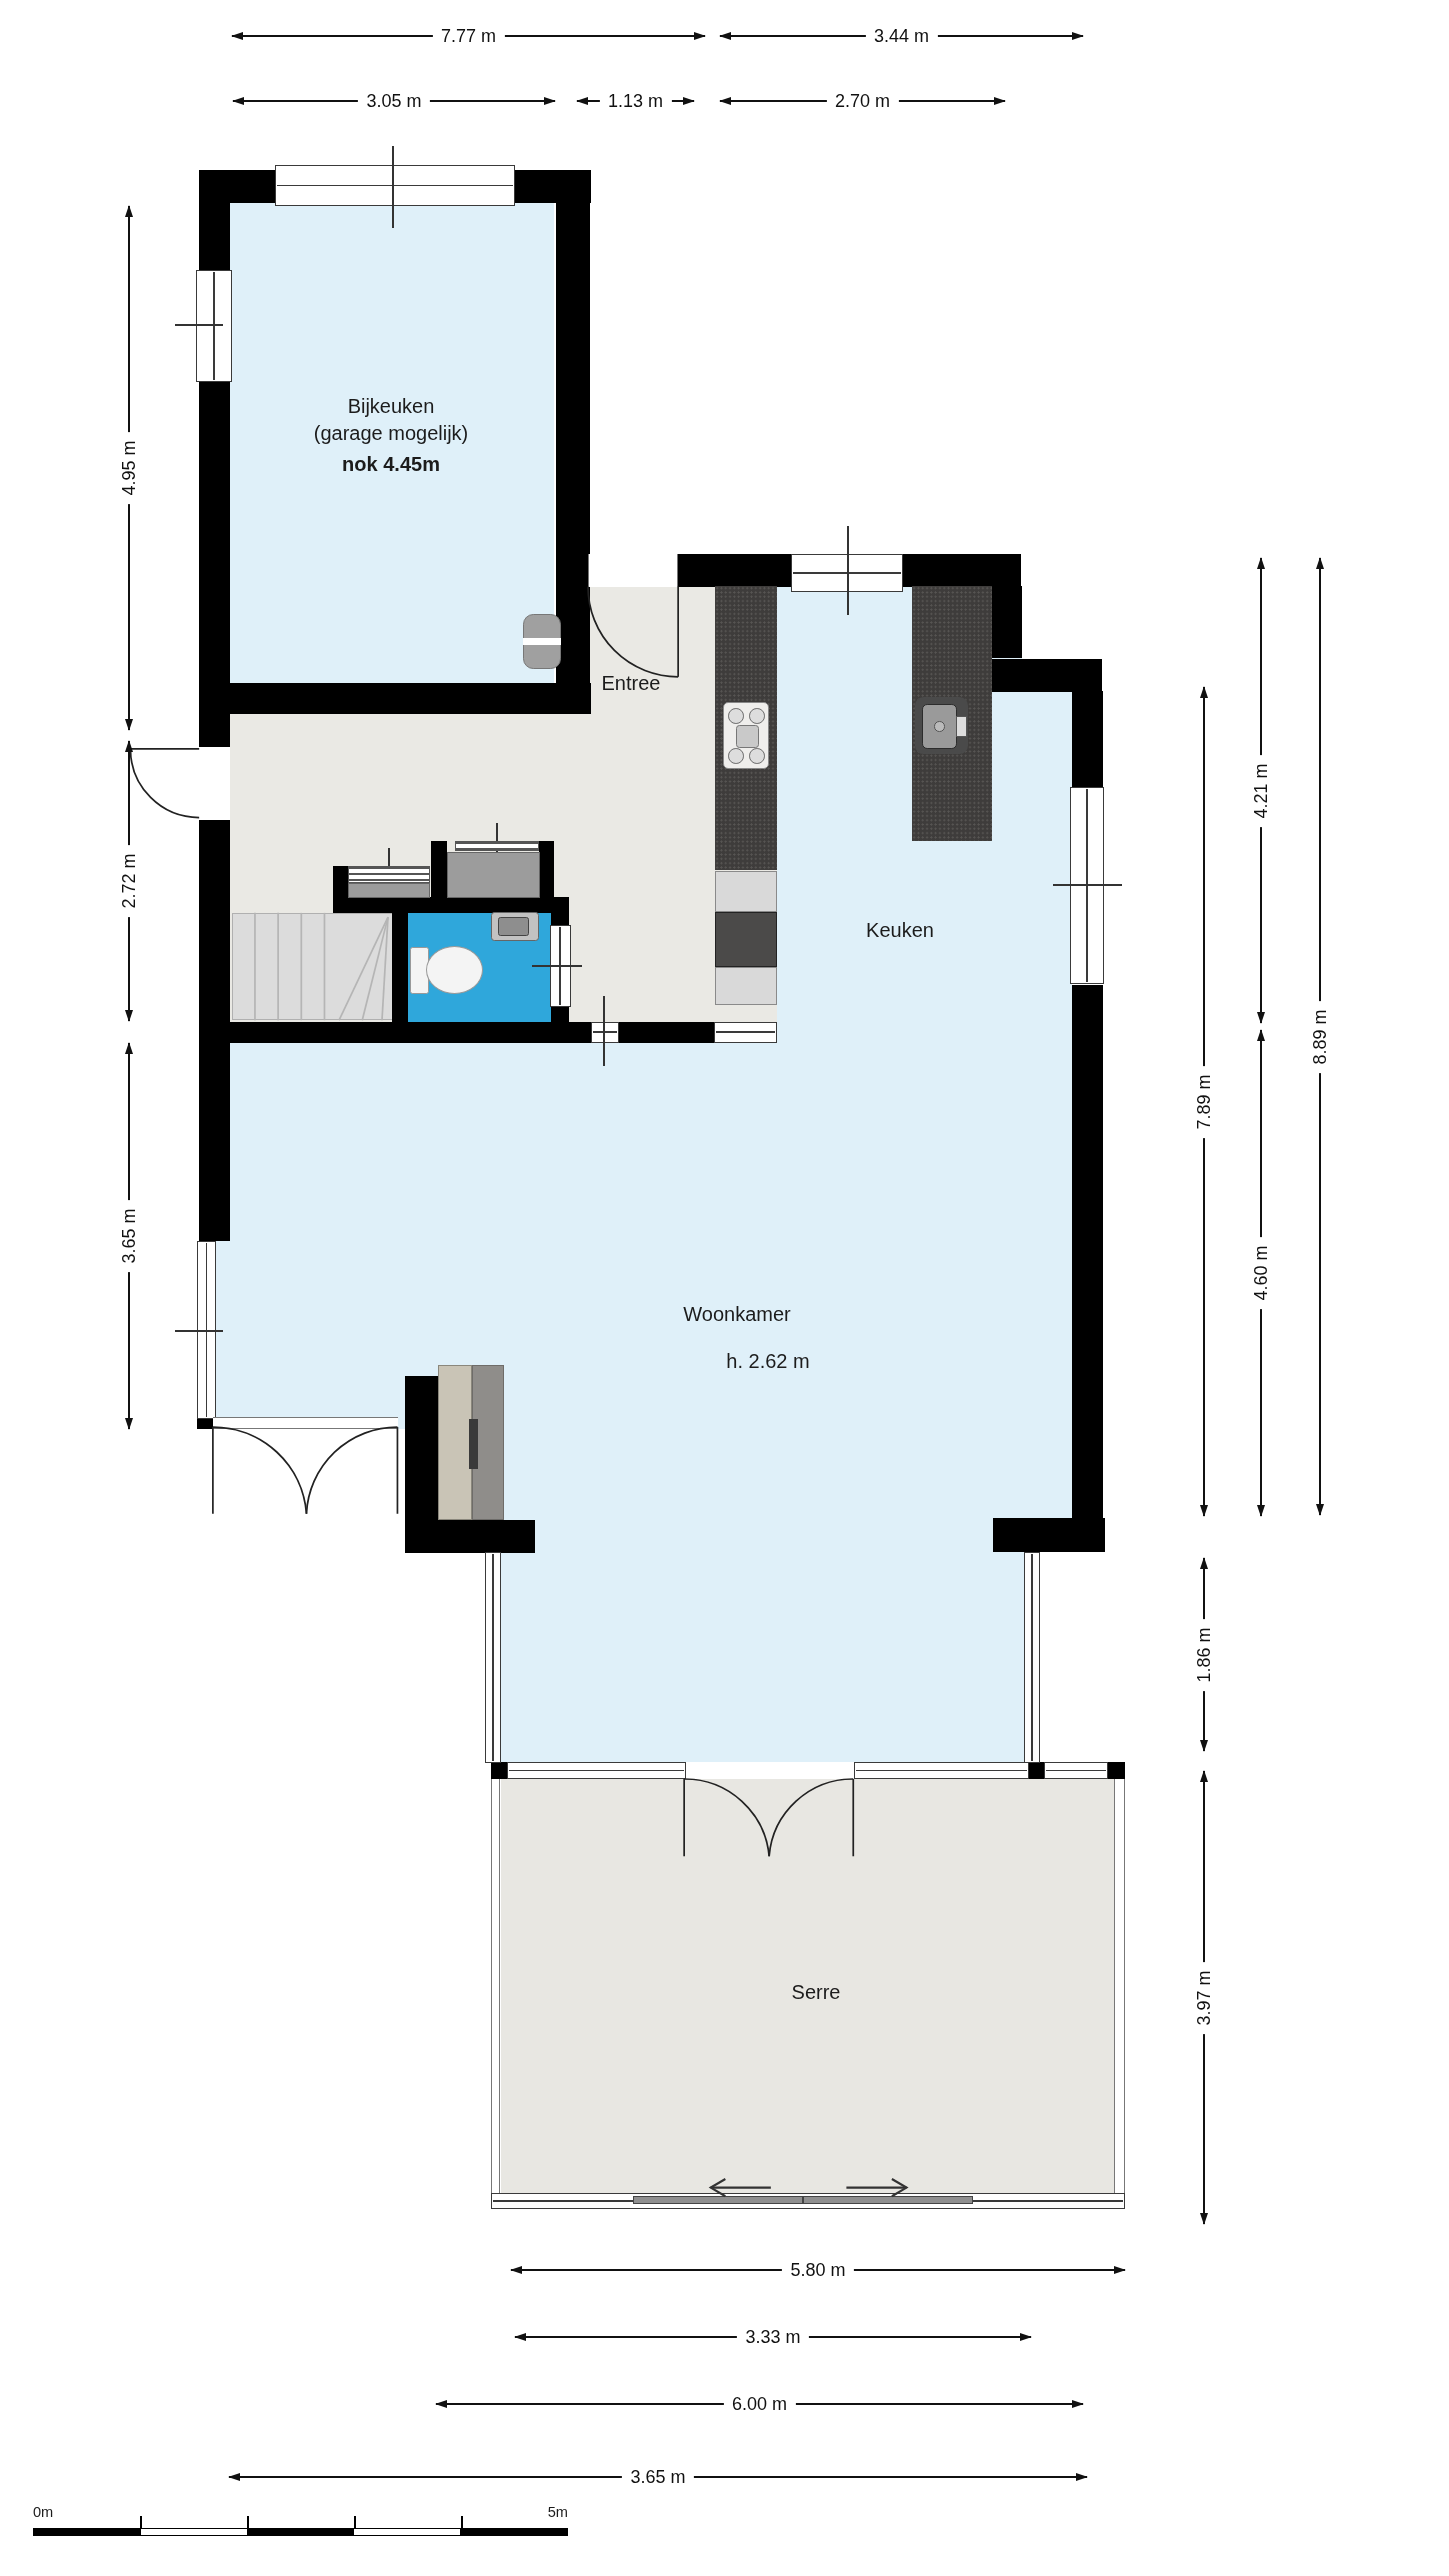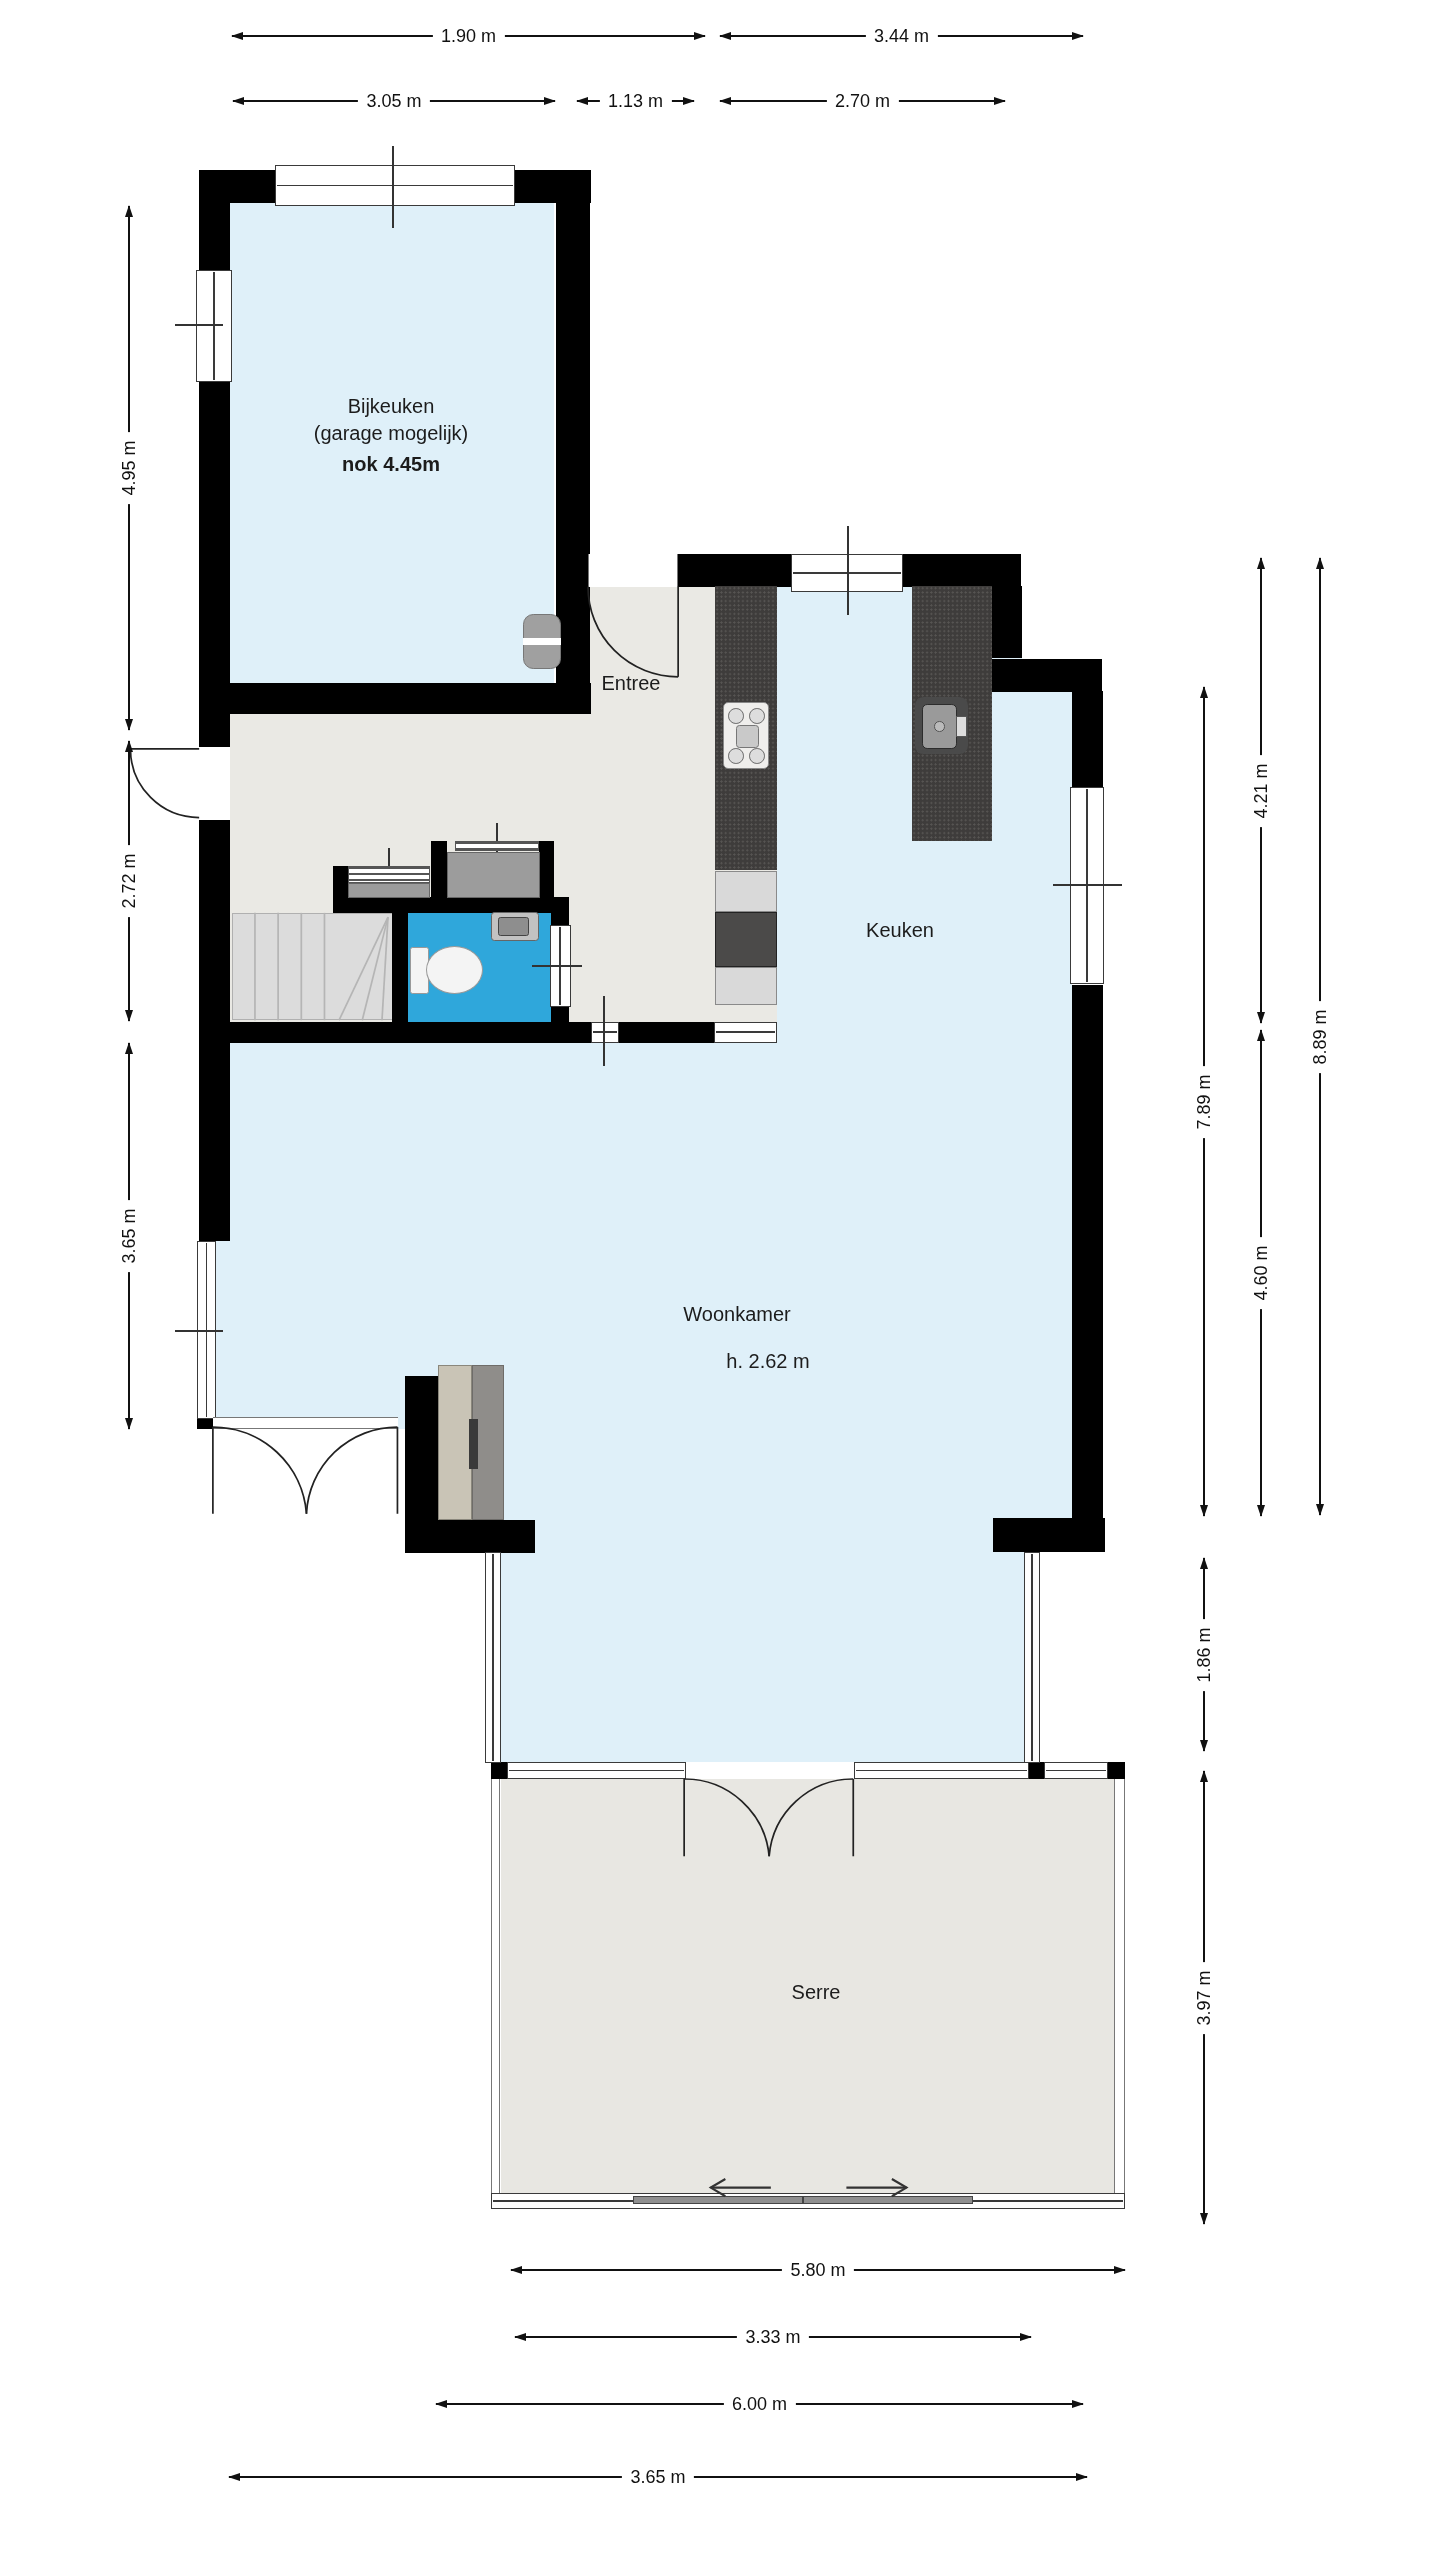--- a/index.html
+++ b/index.html
@@ -203,21 +203,21 @@
 
     <g stroke="#333" stroke-width="2.5" fill="none">
       <line x1="898" y1="2548" x2="828" y2="2548"></line>
       <polyline points="845,2538 828,2548 845,2558"></polyline>
       <line x1="986" y1="2548" x2="1056" y2="2548"></line>
       <polyline points="1039,2538 1056,2548 1039,2558"></polyline>
     </g>
   </svg>
 
   <div class="dim h" style="left:232px;top:35px;width:473px;">
-      <span class="lbl">1.90 m</span>
+      <span class="lbl">7.77 m</span>
     </div>
   <div class="dim h" style="left:720px;top:35px;width:363px;">
       <span class="lbl">3.44 m</span>
     </div>
   <div class="dim h" style="left:233px;top:100px;width:322px;text-align:right;">
       <span class="lbl">3.05 m</span>
     </div>
   <div class="dim h" style="left:577px;top:100px;width:117px;">
       <span class="lbl">1.13 m</span>
     </div>
@@ -271,15 +271,30 @@
     <div>Bijkeuken</div>
     <div>(garage mogelijk)</div>
   </div>
   <div class="room-label" style="left:391px;top:464px;font-weight:bold;">nok 4.45m</div>
   <div class="room-label" style="left:631px;top:683px;">Entree</div>
   <div class="room-label" style="left:900px;top:930px;">Keuken</div>
   <div class="room-label" style="left:737px;top:1314px;">Woonkamer</div>
   <div class="room-label" style="left:736px;top:1361px;margin-left:32px;">h. 2.62 m</div>
   <div class="room-label" style="left:816px;top:1992px;">Serre</div>
 
+  <div class="scalebar">
+    <span class="s0">0m</span>
+    <span class="s5">5m</span>
+    <div class="t" style="left:20%;"></div>
+    <div class="t" style="left:40%;"></div>
+    <div class="t" style="left:60%;"></div>
+    <div class="t" style="left:80%;"></div>
+    <div class="bar">
+      <div class="seg d"></div>
+        <div class="seg"></div>
+        <div class="seg d"></div>
+        <div class="seg"></div>
+        <div class="seg d"></div>
+    </div>
+  </div>
 
 </div>
 
 
 </body></html>

